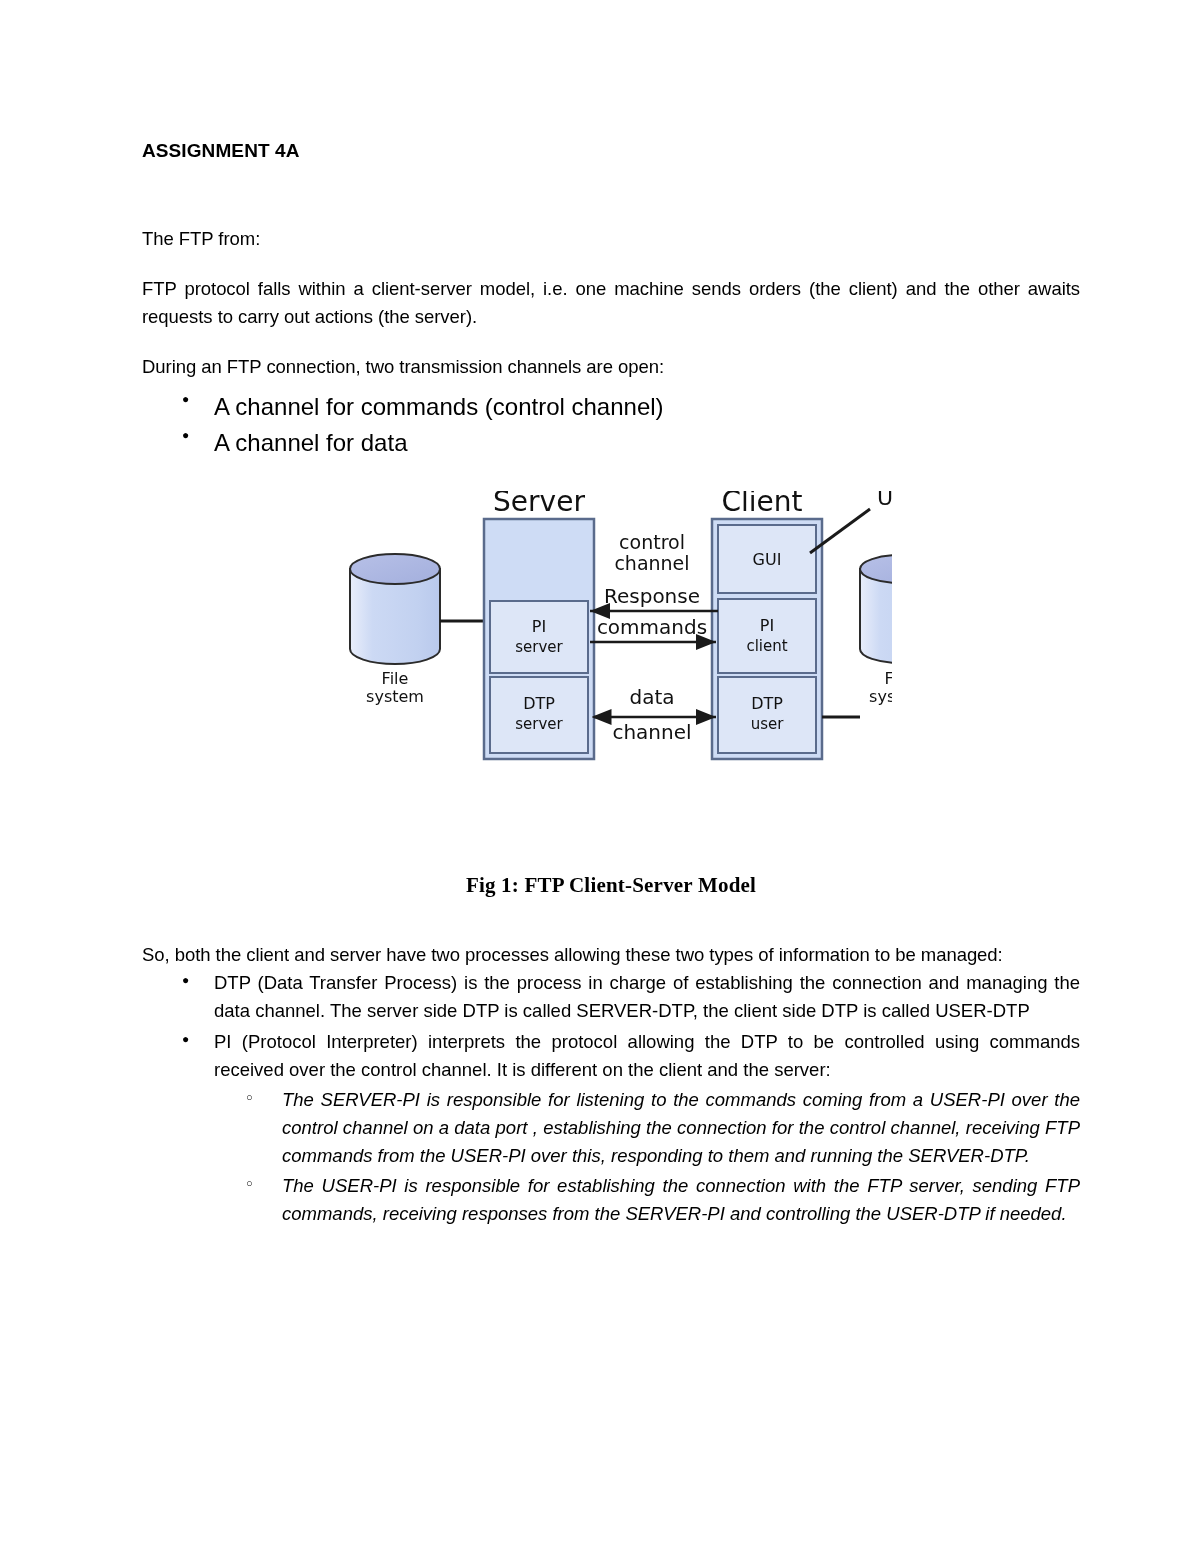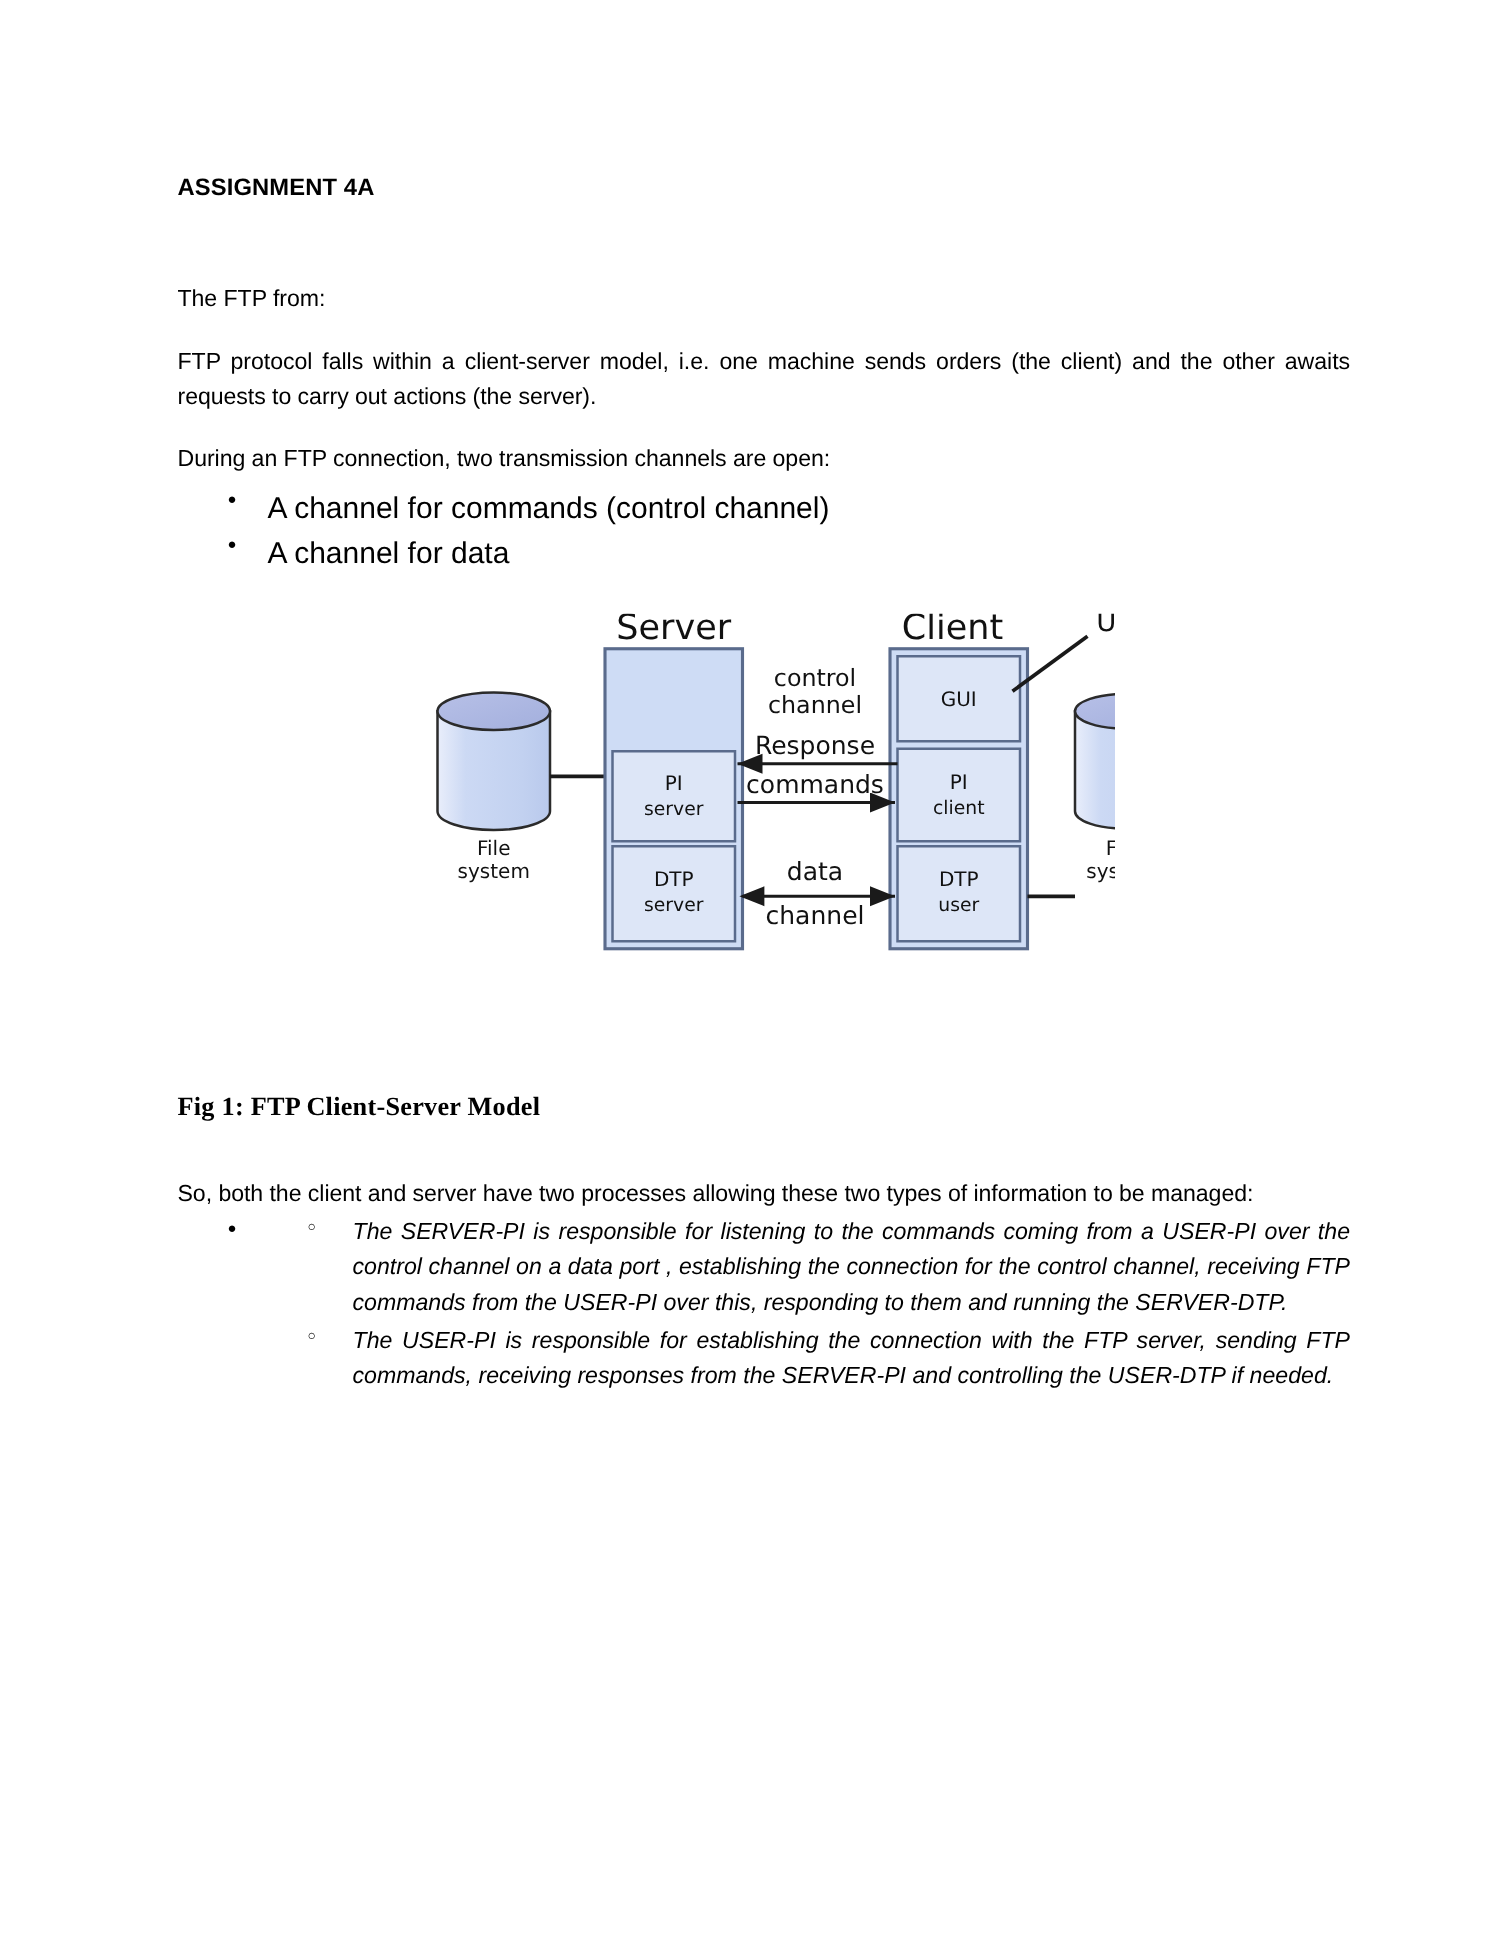--- a/index.html
+++ b/index.html
@@ -111,20 +111,21 @@
     position: relative;
     width: 100%;
     height: 450px;
     margin-top: 30px;
   }
   .figure-caption {
     position: absolute;
     left: 0;
     top: 382px;
     width: 100%;
+    text-align: center;
     font-family: "Liberation Serif", serif;
     font-weight: bold;
     font-size: 21px;
     letter-spacing: 0.2px;
   }
   .diagram {
     position: absolute;
     left: 190px;
     top: 0;
     width: 560px;
@@ -249,20 +250,24 @@
       <text class="hand" x="566" y="211" text-anchor="middle" font-size="16" fill="#111">system</text>
     </svg>
 
     <div class="figure-caption">Fig 1: FTP Client-Server Model</div>
   </div>
 
   <p class="para nogap">So, both the client and server have two processes allowing these two types of information to be managed:</p>
 
   <ul class="bullets2">
     <li>
+      <span>DTP (Data Transfer Process) is the process in charge of establishing the connection and managing the data channel. The server side DTP is called SERVER-DTP, the client side DTP is called USER-DTP</span>
+    </li>
+    <li>
+      <span>PI (Protocol Interpreter) interprets the protocol allowing the DTP to be controlled using commands received over the control channel. It is different on the client and the server:</span>
       <ul class="subbullets">
         <li>The SERVER-PI is responsible for listening to the commands coming from a USER-PI over the control channel on a data port , establishing the connection for the control channel, receiving FTP commands from the USER-PI over this, responding to them and running the SERVER-DTP.</li>
         <li>The USER-PI is responsible for establishing the connection with the FTP server, sending FTP commands, receiving responses from the SERVER-PI and controlling the USER-DTP if needed.</li>
       </ul>
     </li>
   </ul>
 
 </div>
 
 </body></html>

